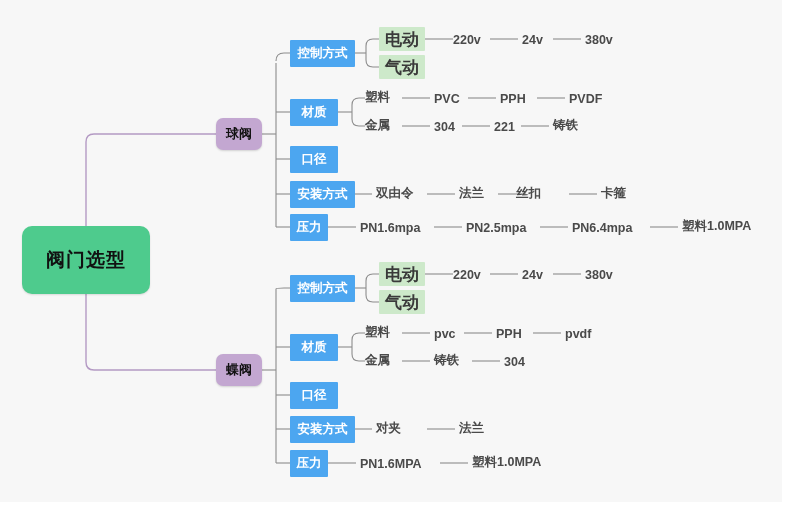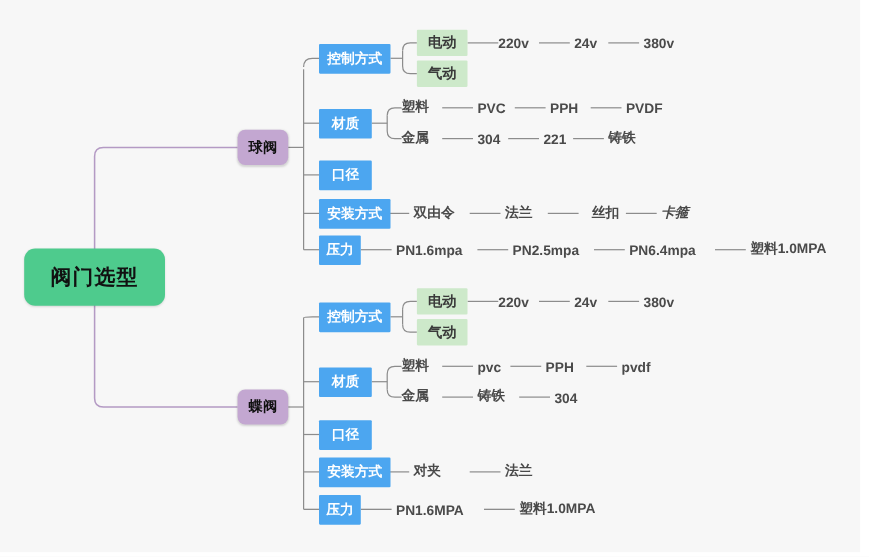--- a/index.html
+++ b/index.html
@@ -40,21 +40,21 @@
   .cat-node{
     background:#4ca6f0;
     color:#ffffff;
     font-size:12.5px;
     font-weight:bold;
     border-radius:1px;
   }
   .sub-node{
     background:#cde9ca;
     color:#3a3a3a;
-    font-size:13px;
+    font-size:17px;
     font-weight:bold;
     border-radius:1px;
   }
   .leaf{
     position:absolute;
     color:#4a4a4a;
     font-size:12.5px;
     font-weight:bold;
     white-space:nowrap;
     display:flex;
@@ -137,21 +137,21 @@
     <path d="M402,361 L430,361" fill="none" stroke="#8c8c8c" stroke-width="1.1"></path>
     <path d="M472,361 L500,361" fill="none" stroke="#8c8c8c" stroke-width="1.1"></path>
 
     <path d="M344,429 L372,429" fill="none" stroke="#8c8c8c" stroke-width="1.1"></path>
     <path d="M427,429 L455,429" fill="none" stroke="#8c8c8c" stroke-width="1.1"></path>
 
     <path d="M328,463 L356,463" fill="none" stroke="#8c8c8c" stroke-width="1.1"></path>
     <path d="M440,463 L468,463" fill="none" stroke="#8c8c8c" stroke-width="1.1"></path>
   </svg>
 
-  <div class="node root-node" style="left:22px;top:226px;width:128px;height:52px;">
+  <div class="node root-node" style="left:22px;top:226px;width:128px;height:68px;">
     <span>阀门选型</span>
   </div>
 
   <div class="node branch-node" style="left:216px;top:118px;width:46px;height:32px;">
     <span>球阀</span>
   </div>
 
   <div class="node cat-node" style="left:290px;top:40px;width:65px;height:27px;">
     <span>控制方式</span>
   </div>
@@ -205,24 +205,24 @@
 
   <div class="node cat-node" style="left:290px;top:181px;width:65px;height:27px;">
     <span>安装方式</span>
   </div>
   <div class="leaf" style="left:376px;top:186px;">
     <span>双由令</span>
   </div>
   <div class="leaf" style="left:459px;top:186px;">
     <span>法兰</span>
   </div>
-  <div class="leaf" style="left:538px;top:186px;">
+  <div class="leaf" style="left:516px;top:186px;">
     <span>丝扣</span>
   </div>
-  <div class="leaf" style="left:601px;top:186px;font-style:italic;">
+  <div class="leaf" style="left:601px;top:186px;">
     <span>卡箍</span>
   </div>
 
   <div class="node cat-node" style="left:290px;top:214px;width:38px;height:27px;">
     <span>压力</span>
   </div>
   <div class="leaf" style="left:360px;top:219px;">
     <span>PN1.6mpa</span>
   </div>
   <div class="leaf" style="left:466px;top:219px;">

